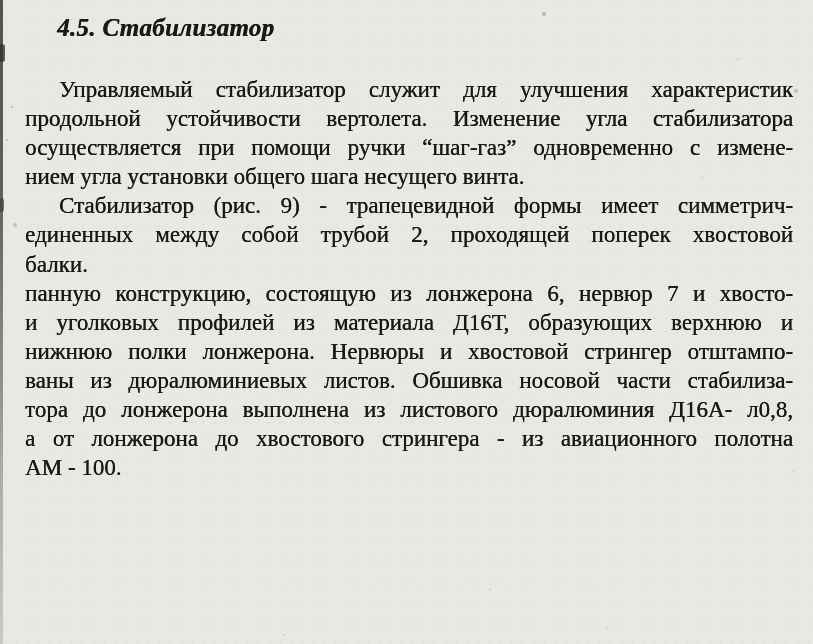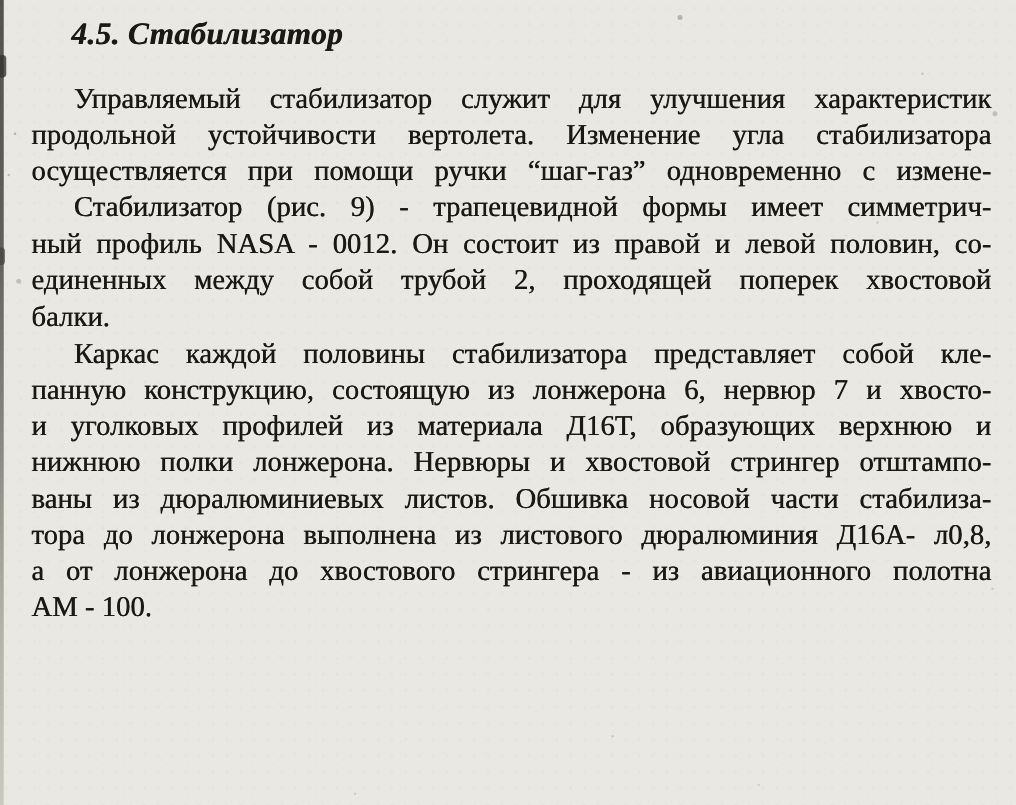--- a/index.html
+++ b/index.html
@@ -64,21 +64,21 @@
     position: absolute; inset: 0;
     padding: 12px 20px 0 25px;
     filter: blur(0.25px) contrast(1.03);
   }
   .heading {
     font-style: italic;
     font-weight: bold;
     font-size: 25px;
     line-height: 32px;
     margin-left: 32px;
-    margin-bottom: 20px;
+    margin-bottom: 31px;
     letter-spacing: 0.3px;
     text-shadow: 0.4px 0 0 currentColor;
   }
   .para { display: block; }
   .tline {
     display: block;
     font-size: 23px;
     line-height: 29.1px;
     text-align: justify;
     text-align-last: justify;
@@ -98,31 +98,30 @@
 <div class="speckles"></div>
 
 <div class="page">
 
   <div class="heading">4.5. Стабилизатор</div>
 
   <div class="para">
     <span class="tline indent">Управляемый стабилизатор служит для улучшения характеристик</span>
     <span class="tline">продольной устойчивости вертолета. Изменение угла стабилизатора</span>
     <span class="tline">осуществляется при помощи ручки “шаг-газ” одновременно с измене-</span>
+    <span class="tline last">нием угла установки общего шага несущего винта.</span>
   </div>
 
   <div class="para">
     <span class="tline indent">Стабилизатор (рис. 9) - трапецевидной формы имеет симметрич-</span>
-    <span class="tline">ный профиль NASA - 0012. Он состоит из правой и левой половин, со-</span>
     <span class="tline">единенных между собой трубой 2, проходящей поперек хвостовой</span>
     <span class="tline last">балки.</span>
   </div>
 
   <div class="para">
-    <span class="tline indent">Каркас каждой половины стабилизатора представляет собой кле-</span>
     <span class="tline">панную конструкцию, состоящую из лонжерона 6, нервюр 7 и хвосто-</span>
     <span class="tline">и уголковых профилей из материала Д16Т, образующих верхнюю и</span>
     <span class="tline">нижнюю полки лонжерона. Нервюры и хвостовой стрингер отштампо-</span>
     <span class="tline">ваны из дюралюминиевых листов. Обшивка носовой части стабилиза-</span>
     <span class="tline">тора до лонжерона выполнена из листового дюралюминия Д16А- л0,8,</span>
     <span class="tline">а от лонжерона до хвостового стрингера - из авиационного полотна</span>
     <span class="tline last">АМ - 100.</span>
   </div>
 
 

